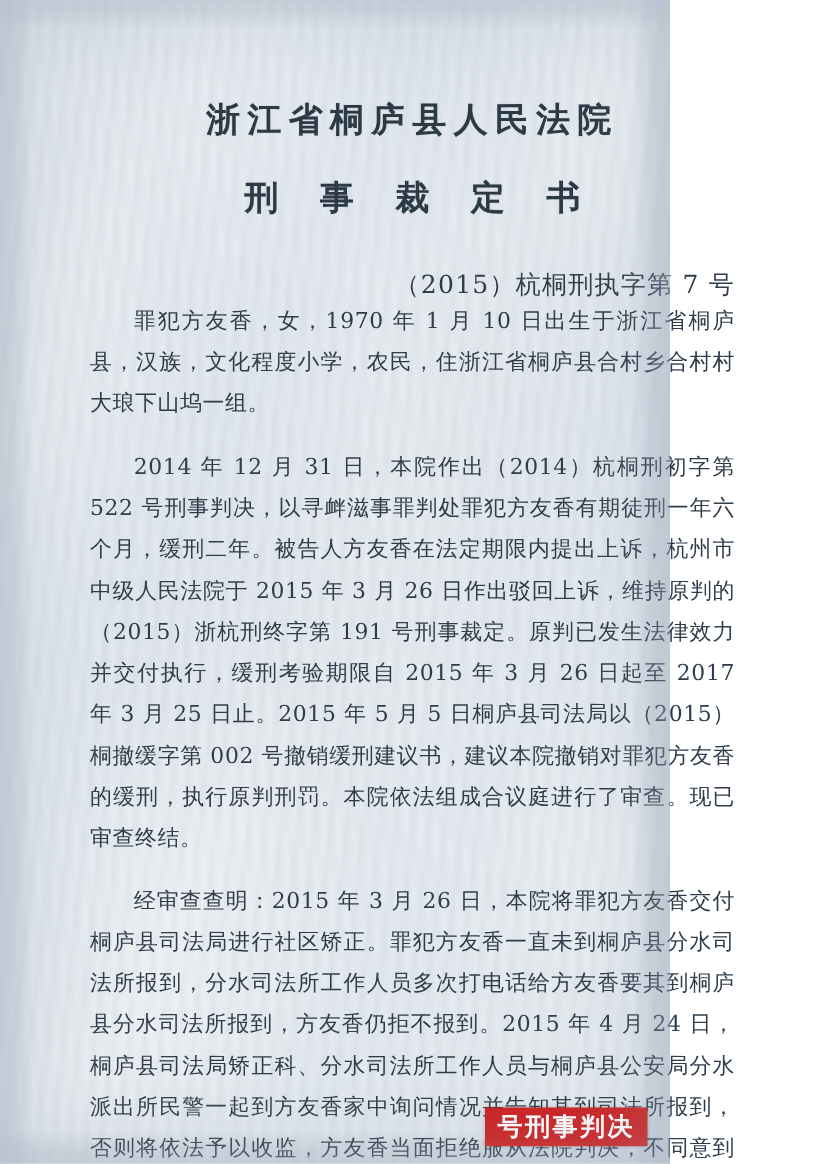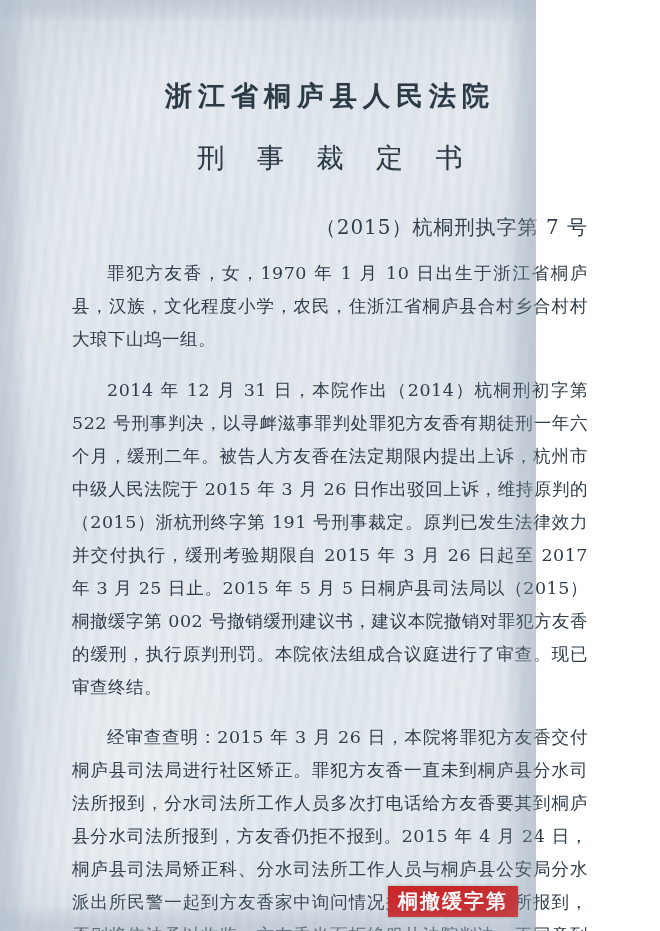--- a/index.html
+++ b/index.html
@@ -69,21 +69,21 @@
     font-weight: bold;
     color: #2c3a46;
     margin-top: 78px;
     font-family: "DejaVu Serif", "Liberation Serif", serif;
     text-shadow: 0 0 1px rgba(60,75,90,0.25);
   }
   .doc-subtitle {
     text-align: center;
     font-size: 27px;
     letter-spacing: 12px;
-    font-weight: normal;
+    font-weight: bold;
     color: #2c3a46;
     margin-top: 26px;
     text-indent: 12px;
     text-shadow: 0 0 1px rgba(60,75,90,0.25);
   }
 
   .case-number {
     margin-top: 38px;
     padding-right: 72px;
     text-align: right;
@@ -98,21 +98,21 @@
     font-size: 17.5px;
     line-height: 33px;
     color: #2f3d4a;
     letter-spacing: 0.5px;
     text-align: justify;
   }
   .body-para {
     text-indent: 35px;
     margin-top: 12px;
   }
-  .body-para.first { margin-top: 16px; }
+  .body-para.first { margin-top: 0; }
 
   #watermark {
     position: absolute;
     right: 18px;
     bottom: 14px;
     background: #cc1f1f;
     color: #ffffff;
     font-size: 20px;
     font-weight: bold;
     letter-spacing: 2px;
@@ -168,16 +168,16 @@
     <div class="case-number">（2015）杭桐刑执字第 7 号</div>
 
     <div class="body-block">
       <p class="body-para first">罪犯方友香，女，1970 年 1 月 10 日出生于浙江省桐庐县，汉族，文化程度小学，农民，住浙江省桐庐县合村乡合村村大琅下山坞一组。</p>
       <p class="body-para">2014 年 12 月 31 日，本院作出（2014）杭桐刑初字第 522 号刑事判决，以寻衅滋事罪判处罪犯方友香有期徒刑一年六个月，缓刑二年。被告人方友香在法定期限内提出上诉，杭州市中级人民法院于 2015 年 3 月 26 日作出驳回上诉，维持原判的（2015）浙杭刑终字第 191 号刑事裁定。原判已发生法律效力并交付执行，缓刑考验期限自 2015 年 3 月 26 日起至 2017 年 3 月 25 日止。2015 年 5 月 5 日桐庐县司法局以（2015）桐撤缓字第 002 号撤销缓刑建议书，建议本院撤销对罪犯方友香的缓刑，执行原判刑罚。本院依法组成合议庭进行了审查。现已审查终结。</p>
       <p class="body-para">经审查查明：2015 年 3 月 26 日，本院将罪犯方友香交付桐庐县司法局进行社区矫正。罪犯方友香一直未到桐庐县分水司法所报到，分水司法所工作人员多次打电话给方友香要其到桐庐县分水司法所报到，方友香仍拒不报到。2015 年 4 月 24 日，桐庐县司法局矫正科、分水司法所工作人员与桐庐县公安局分水派出所民警一起到方友香家中询问情况并告知其到司法所报到，否则将依法予以收监，方友香当面拒绝服从法院判决，不同意到司法所报</p>
     </div>
 
   </div>
 
-  <div id="watermark">桐撤缓字第</div>
+  <div id="watermark">号刑事判决</div>
 
   <div id="paper-vignette"></div>
 </div>
 
 </body></html>

